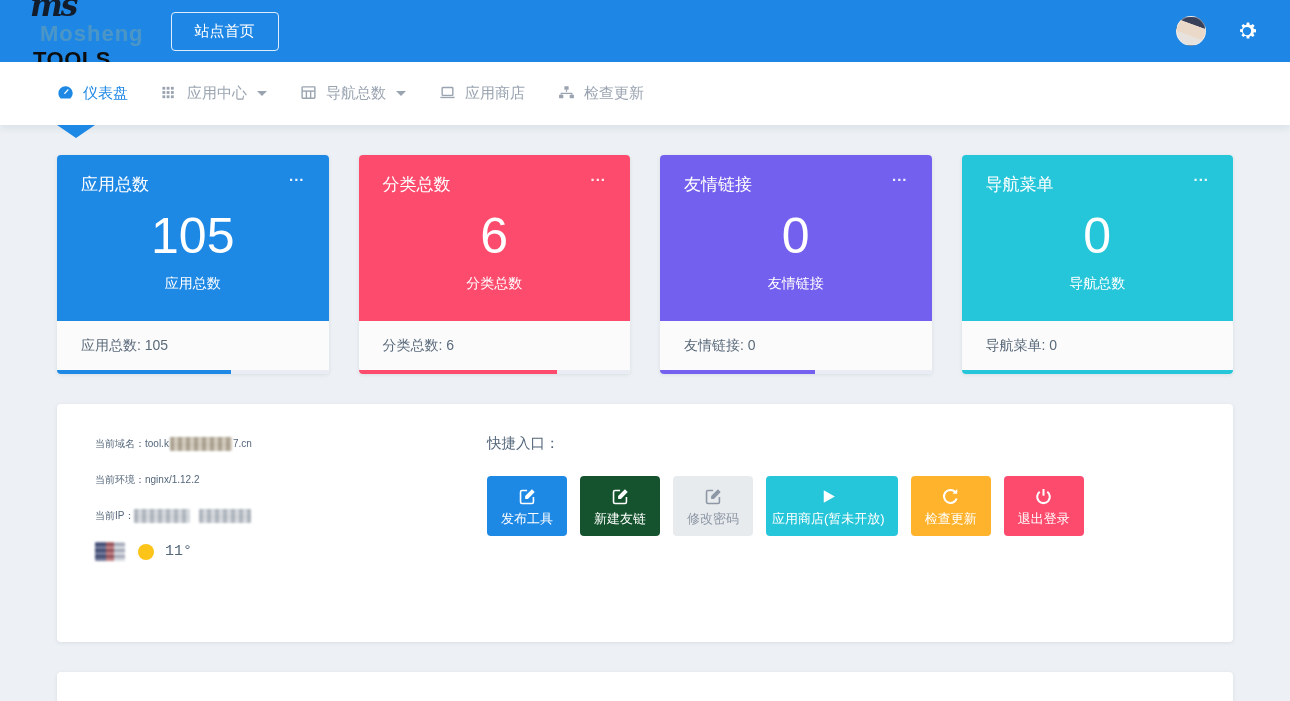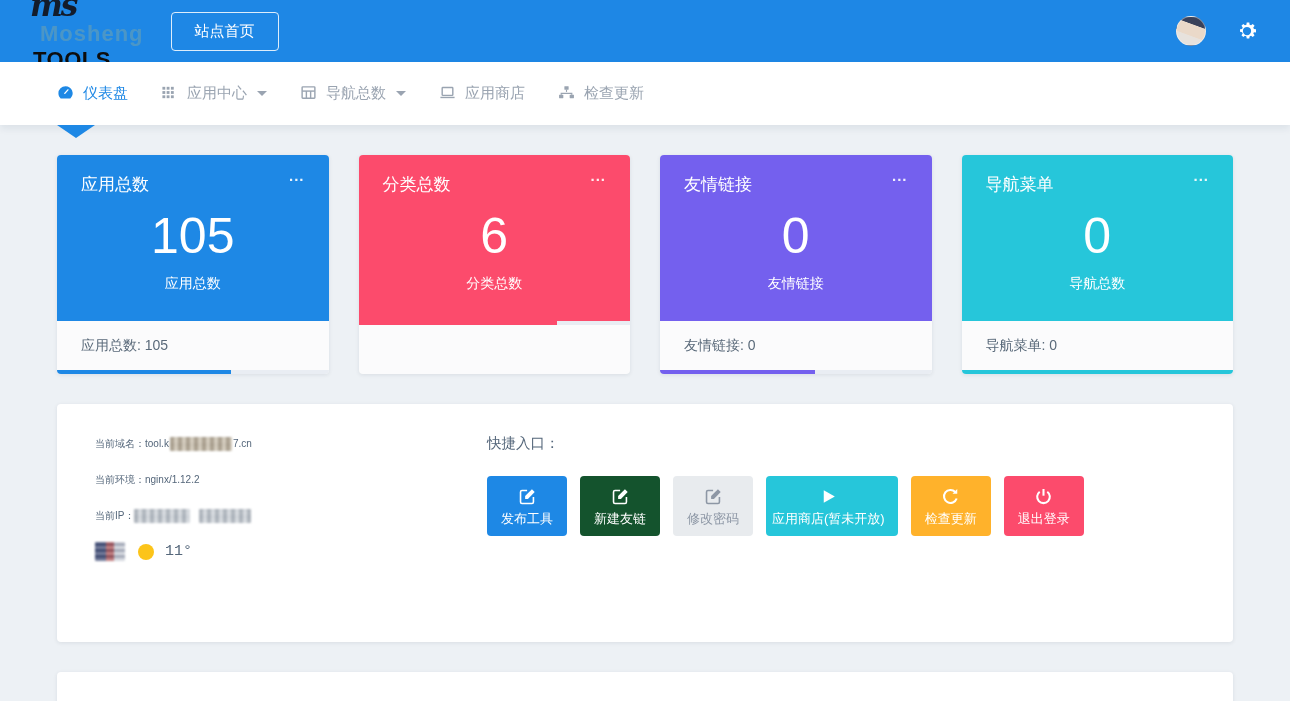--- a/index.html
+++ b/index.html
@@ -181,20 +181,21 @@
 
     <div class="card">
       <div class="card-top" style="background: rgb(252, 75, 108);">
         <div class="card-title-row">
           <span class="card-title">分类总数</span>
           <span class="card-dots">...</span>
         </div>
         <div class="card-value">6</div>
         <div class="card-sub">分类总数</div>
       </div>
+      <div class="card-footer">分类总数: 6</div>
       <div class="card-progress">
           <div class="fill" style="width: 73%; background: rgb(252, 75, 108);"></div>
         </div>
     </div>
 
     <div class="card">
       <div class="card-top" style="background: rgb(116, 96, 238);">
         <div class="card-title-row">
           <span class="card-title">友情链接</span>
           <span class="card-dots">...</span>

